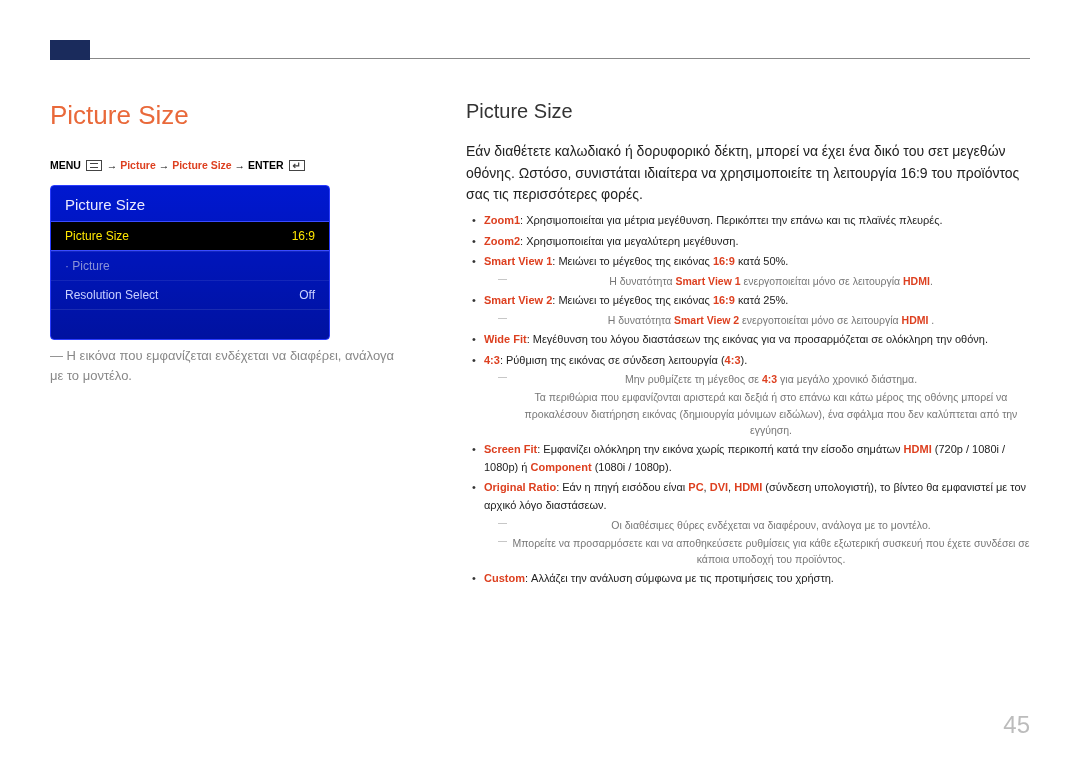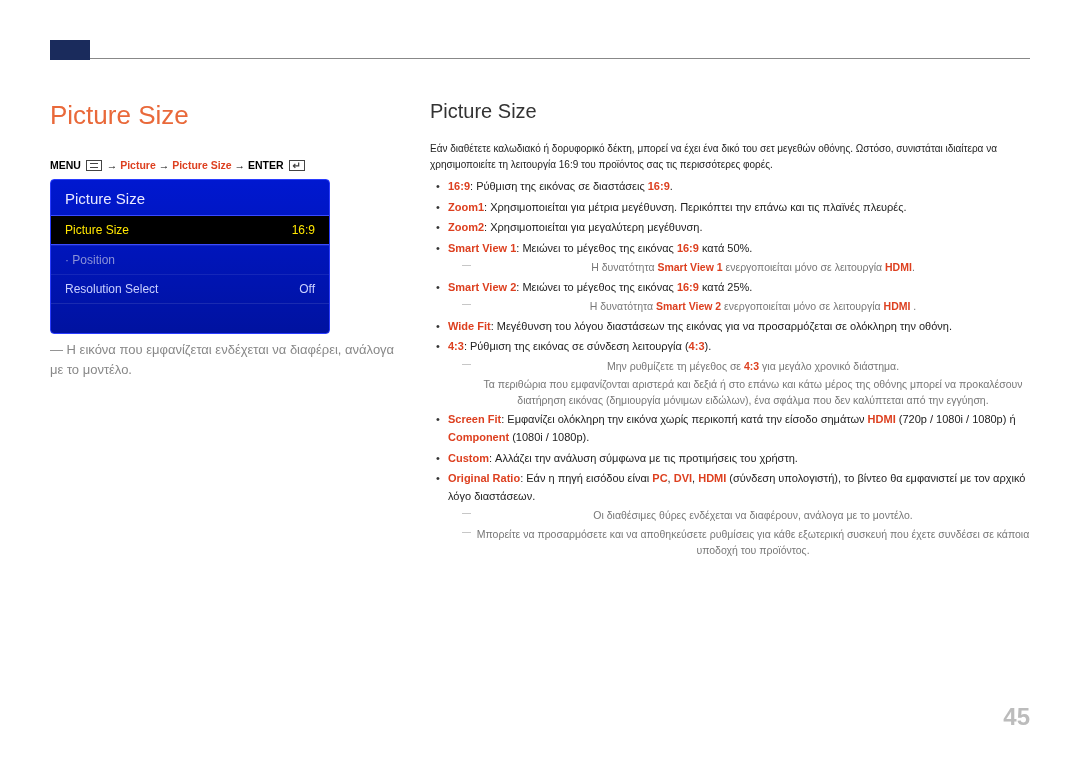--- a/index.html
+++ b/index.html
@@ -23,41 +23,41 @@
     position: absolute;
     top: 58px;
     left: 90px;
     right: 50px;
     height: 1px;
     background: #888;
   }
   .page {
     display: flex;
     padding: 100px 50px 0 50px;
-    gap: 20px;
+    gap: 56px;
   }
   .left-col { width: 360px; flex-shrink: 0; }
   .right-col { flex: 1; }
   .h1-left {
     color: #e9693a;
     font-size: 26px;
     font-weight: 400;
     margin-bottom: 28px;
   }
   .h1-right {
     color: #333;
     font-size: 20px;
     font-weight: 400;
     margin-bottom: 18px;
   }
   .menu-path {
     font-size: 10.5px;
     color: #000;
     font-weight: bold;
-    margin-bottom: 8px;
+    margin-bottom: 14px;
   }
   .menu-path .bc-seg { color: #dd4020; font-weight: bold; }
   .menu-path .icon-box {
     display: inline-block;
     width: 16px; height: 11px;
     border: 1px solid #444;
     vertical-align: -2px;
     margin: 0 2px;
     position: relative;
   }
@@ -101,21 +101,21 @@
   .osd-row.dim { color: #8a92d8; }
   .osd-row .val { color: inherit; }
   .osd-foot { height: 30px; border-top: 1px solid rgba(255,255,255,0.1); }
   .footnote {
     font-size: 13px;
     color: #888;
     margin-top: 6px;
     line-height: 1.5;
   }
   .body-text {
-    font-size: 10px;
+    font-size: 14px;
     line-height: 1.55;
     color: #222;
   }
   .desc-list { list-style: none; padding-left: 0; margin-top: 6px; }
   .desc-list > li {
     font-size: 11px;
     line-height: 1.6;
     padding-left: 18px;
     position: relative;
     margin-bottom: 3px;
@@ -141,25 +141,25 @@
     content: "―";
     position: absolute;
     left: 0; top: 0;
     color: #aaa;
     font-size: 9px;
   }
   .kw { color: #dd4020; font-weight: bold; }
   .kw-plain { color: #000; font-weight: bold; }
   .page-num {
     position: absolute;
-    bottom: 32px;
+    bottom: 24px;
     right: 50px;
     font-size: 24px;
     color: #bcbcbc;
-    font-weight: 700;
+    font-weight: 400;
   }
 </style>
 </head>
 <body>
 
 <div class="top-mark"></div>
 <div class="top-rule"></div>
 
 <div class="page">
   <div class="left-col">
@@ -177,42 +177,39 @@
       <span class="icon-box enter-i"></span>
     </div>
 
     <div class="osd">
       <div class="osd-title">Picture Size</div>
       <div class="osd-row sel">
         <span>Picture Size</span>
         <span class="val">16:9</span>
       </div>
       <div class="osd-row dim">
-        <span>· Position</span>
+        <span>· Picture</span>
         <span class="val"></span>
       </div>
       <div class="osd-row">
         <span>Resolution Select</span>
         <span class="val">Off</span>
       </div>
       <div class="osd-foot"></div>
     </div>
 
     <div class="footnote">― Η εικόνα που εμφανίζεται ενδέχεται να διαφέρει, ανάλογα με το μοντέλο.</div>
   </div>
 
   <div class="right-col">
     <h2 class="h1-right">Picture Size</h2>
     <p class="body-text">Εάν διαθέτετε καλωδιακό ή δορυφορικό δέκτη, μπορεί να έχει ένα δικό του σετ μεγεθών οθόνης. Ωστόσο, συνιστάται ιδιαίτερα να χρησιμοποιείτε τη λειτουργία 16:9 του προϊόντος σας τις περισσότερες φορές.</p>
 
     <ul class="desc-list">
       <li>
-        <span class="kw">16:9</span><span>: Ρύθμιση της εικόνας σε διαστάσεις </span><span class="kw">16:9</span><span>.</span>
-      </li>
-      <li>
         <span class="kw">Zoom1</span><span>: Χρησιμοποιείται για μέτρια μεγέθυνση. Περικόπτει την επάνω και τις πλαϊνές πλευρές.</span>
       </li>
       <li>
         <span class="kw">Zoom2</span><span>: Χρησιμοποιείται για μεγαλύτερη μεγέθυνση.</span>
       </li>
       <li>
         <span class="kw">Smart View 1</span><span>: Μειώνει το μέγεθος της εικόνας </span><span class="kw">16:9</span><span> κατά 50%.</span>
         <ul class="sublist">
           <li>
             <span>Η δυνατότητα </span><span class="kw">Smart View 1</span><span> ενεργοποιείται μόνο σε λειτουργία </span><span class="kw">HDMI</span><span>.</span>
@@ -236,26 +233,26 @@
           <li>
             <span>Μην ρυθμίζετε τη μέγεθος σε </span><span class="kw">4:3</span><span> για μεγάλο χρονικό διάστημα.</span>
             <div style="padding-top:2px">Τα περιθώρια που εμφανίζονται αριστερά και δεξιά ή στο επάνω και κάτω μέρος της οθόνης μπορεί να προκαλέσουν διατήρηση εικόνας (δημιουργία μόνιμων ειδώλων), ένα σφάλμα που δεν καλύπτεται από την εγγύηση.</div>
           </li>
         </ul>
       </li>
       <li>
         <span class="kw">Screen Fit</span><span>: Εμφανίζει ολόκληρη την εικόνα χωρίς περικοπή κατά την είσοδο σημάτων </span><span class="kw">HDMI</span><span> (720p / 1080i / 1080p) ή </span><span class="kw">Component</span><span> (1080i / 1080p).</span>
       </li>
       <li>
-        <span class="kw">Custom</span><span>: Αλλάζει την ανάλυση σύμφωνα με τις προτιμήσεις του χρήστη.</span>
-      </li>
-      <li>
         <span class="kw">Original Ratio</span><span>: Εάν η πηγή εισόδου είναι </span><span class="kw">PC</span><span>, </span><span class="kw">DVI</span><span>, </span><span class="kw">HDMI</span><span> (σύνδεση υπολογιστή), το βίντεο θα εμφανιστεί με τον αρχικό λόγο διαστάσεων.</span>
         <ul class="sublist">
           <li>Οι διαθέσιμες θύρες ενδέχεται να διαφέρουν, ανάλογα με το μοντέλο.</li>
           <li>Μπορείτε να προσαρμόσετε και να αποθηκεύσετε ρυθμίσεις για κάθε εξωτερική συσκευή που έχετε συνδέσει σε κάποια υποδοχή του προϊόντος.</li>
         </ul>
+      </li>
+      <li>
+        <span class="kw">Custom</span><span>: Αλλάζει την ανάλυση σύμφωνα με τις προτιμήσεις του χρήστη.</span>
       </li>
     </ul>
   </div>
 </div>
 
 <div class="page-num">45</div>
 
 </body></html>

